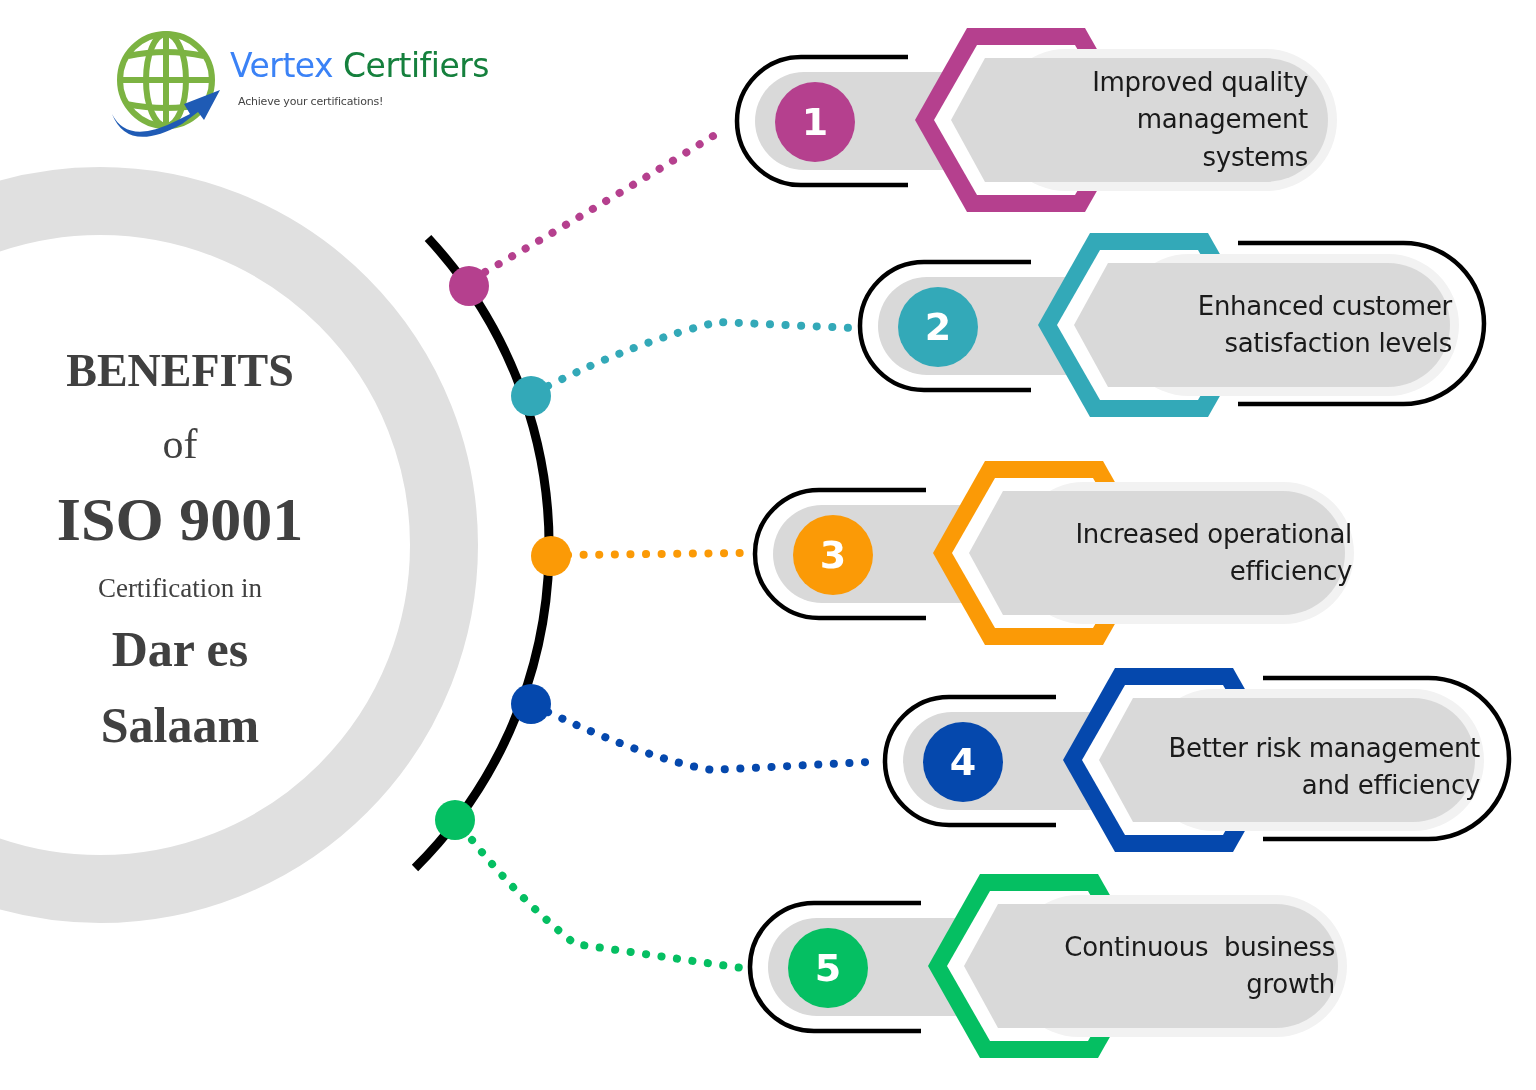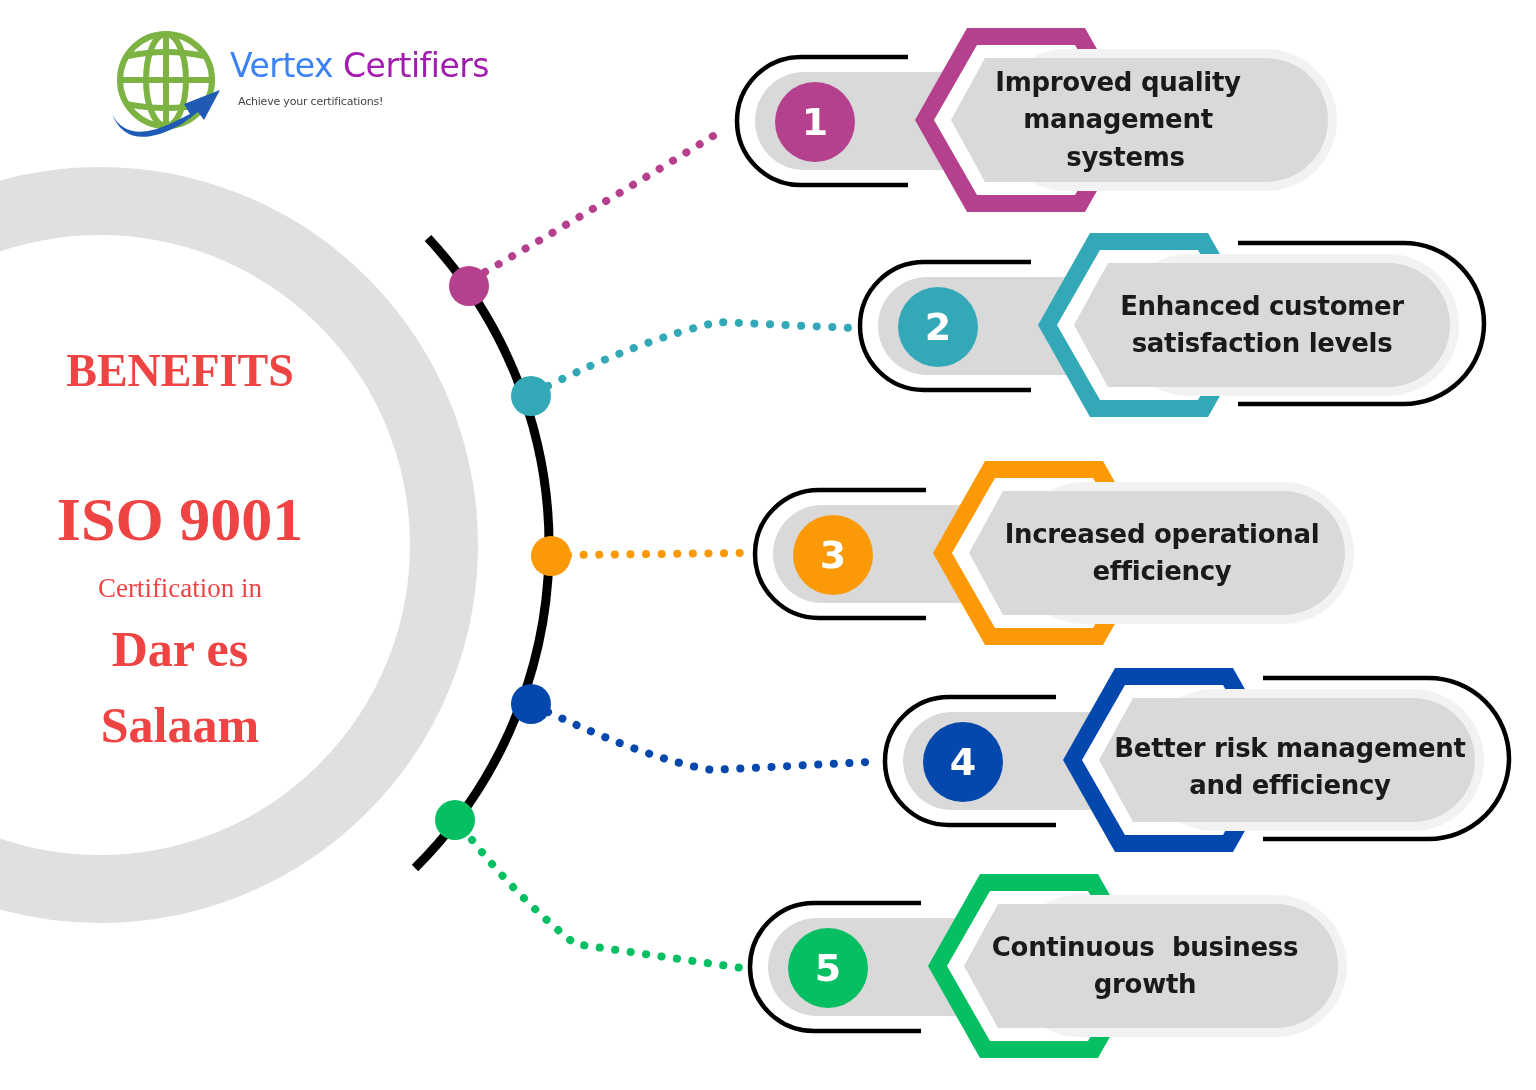--- a/index.html
+++ b/index.html
@@ -1,34 +1,34 @@
 <!DOCTYPE html>
 <html><head>
 <meta charset="utf-8">
 <style>
   html, body { margin: 0; padding: 0; background: #ffffff; }
   body { width: 1536px; height: 1090px; position: relative; overflow: hidden; font-family: "DejaVu Sans", sans-serif; }
   #stage { position: absolute; left: 0; top: 0; width: 1536px; height: 1090px; }
   .logo-wrap { position: absolute; left: 108px; top: 28px; width: 410px; height: 112px; }
   .logo-title { position: absolute; left: 122px; top: 18px; font-family: "DejaVu Sans", sans-serif; font-size: 33px; letter-spacing: -0.5px; white-space: nowrap; }
   .logo-title .w1 { color: #3b82f6; }
-  .logo-title .w2 { color: #a21caf; }
+  .logo-title .w2 { color: #15803d; }
   .logo-tag { position: absolute; left: 130px; top: 67px; font-family: "DejaVu Sans", sans-serif; font-size: 11px; color: #444; white-space: nowrap; letter-spacing: -0.2px; }
   .logo-icon { position: absolute; left: 0; top: 0; width: 120px; height: 112px; }
 
-  .title-block { position: absolute; left: 20px; width: 320px; text-align: center; color: #ef4444; font-family: "Liberation Serif", "DejaVu Serif", serif; }
+  .title-block { position: absolute; left: 20px; width: 320px; text-align: center; color: #404040; font-family: "Liberation Serif", "DejaVu Serif", serif; }
   .t-benefits { top: 344px; font-size: 46px; font-weight: bold; letter-spacing: 0px; }
   .t-of { top: 420px; font-size: 42px; }
   .t-iso { top: 484px; font-size: 62px; font-weight: bold; }
   .t-cert { top: 573px; font-size: 27px; }
   .t-city1 { top: 620px; font-size: 50px; font-weight: bold; }
   .t-city2 { top: 696px; font-size: 50px; font-weight: bold; }
   .title-block span { display: block; white-space: nowrap; }
 
-  .item-text { position: absolute; text-align: center; font-family: "DejaVu Sans", sans-serif; font-size: 26px; line-height: 37.5px; color: #1a1a1a; white-space: nowrap; display: flex; align-items: center; justify-content: center; flex-direction: column; letter-spacing: -0.3px; font-weight: bold; }
+  .item-text { position: absolute; text-align: center; font-family: "DejaVu Sans", sans-serif; font-size: 26px; line-height: 37.5px; color: #1a1a1a; white-space: nowrap; display: flex; align-items: flex-end; justify-content: center; flex-direction: column; letter-spacing: -0.3px; }
   .badge-num { position: absolute; width: 80px; height: 80px; line-height: 80px; text-align: center; color: #fff; font-family: "DejaVu Sans", sans-serif; font-weight: bold; font-size: 38px; }
 </style>
 </head>
 <body>
 
 <div id="stage">
   <svg id="art" width="1536" height="1090" viewBox="0 0 1536 1090">
 
     <circle cx="100" cy="545" r="344" fill="none" stroke="#e0e0e0" stroke-width="68"></circle>
 
@@ -118,20 +118,23 @@
       <span class="w1">Vertex</span>
       <span class="w2">Certifiers</span>
     </div>
     <div class="logo-tag">Achieve your certifications!</div>
   </div>
 
   
   <div class="title-block t-benefits">
       <span>BENEFITS</span>
     </div>
+  <div class="title-block t-of">
+      <span>of</span>
+    </div>
   <div class="title-block t-iso">
       <span>ISO 9001</span>
     </div>
   <div class="title-block t-city1">
       <span>Dar es</span>
     </div>
   <div class="title-block t-cert">
       <span>Certification in</span>
     </div>
   <div class="title-block t-city2">

